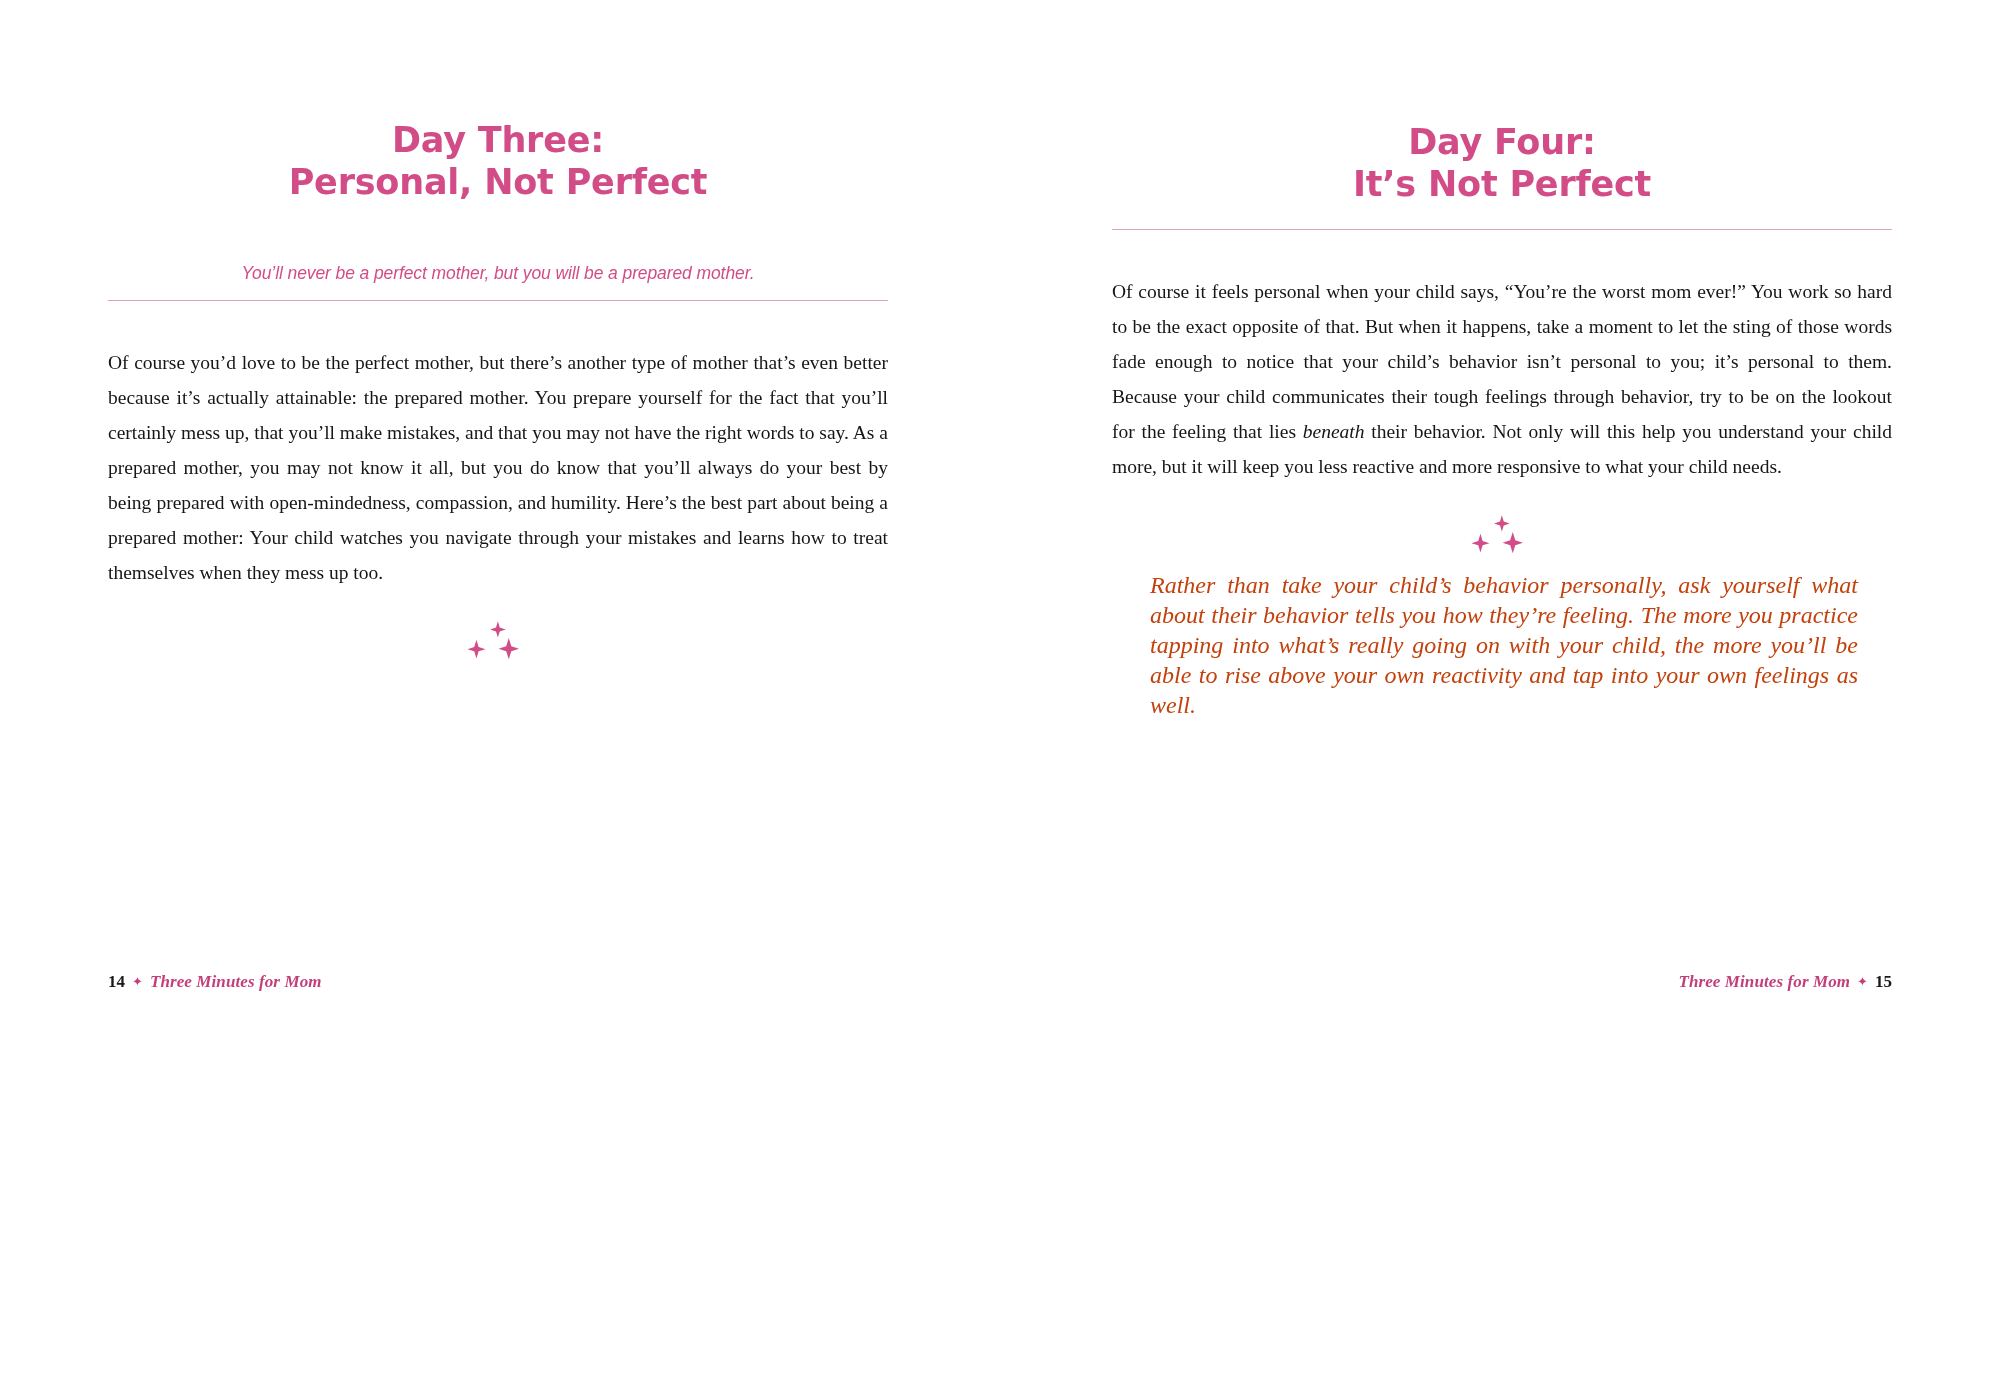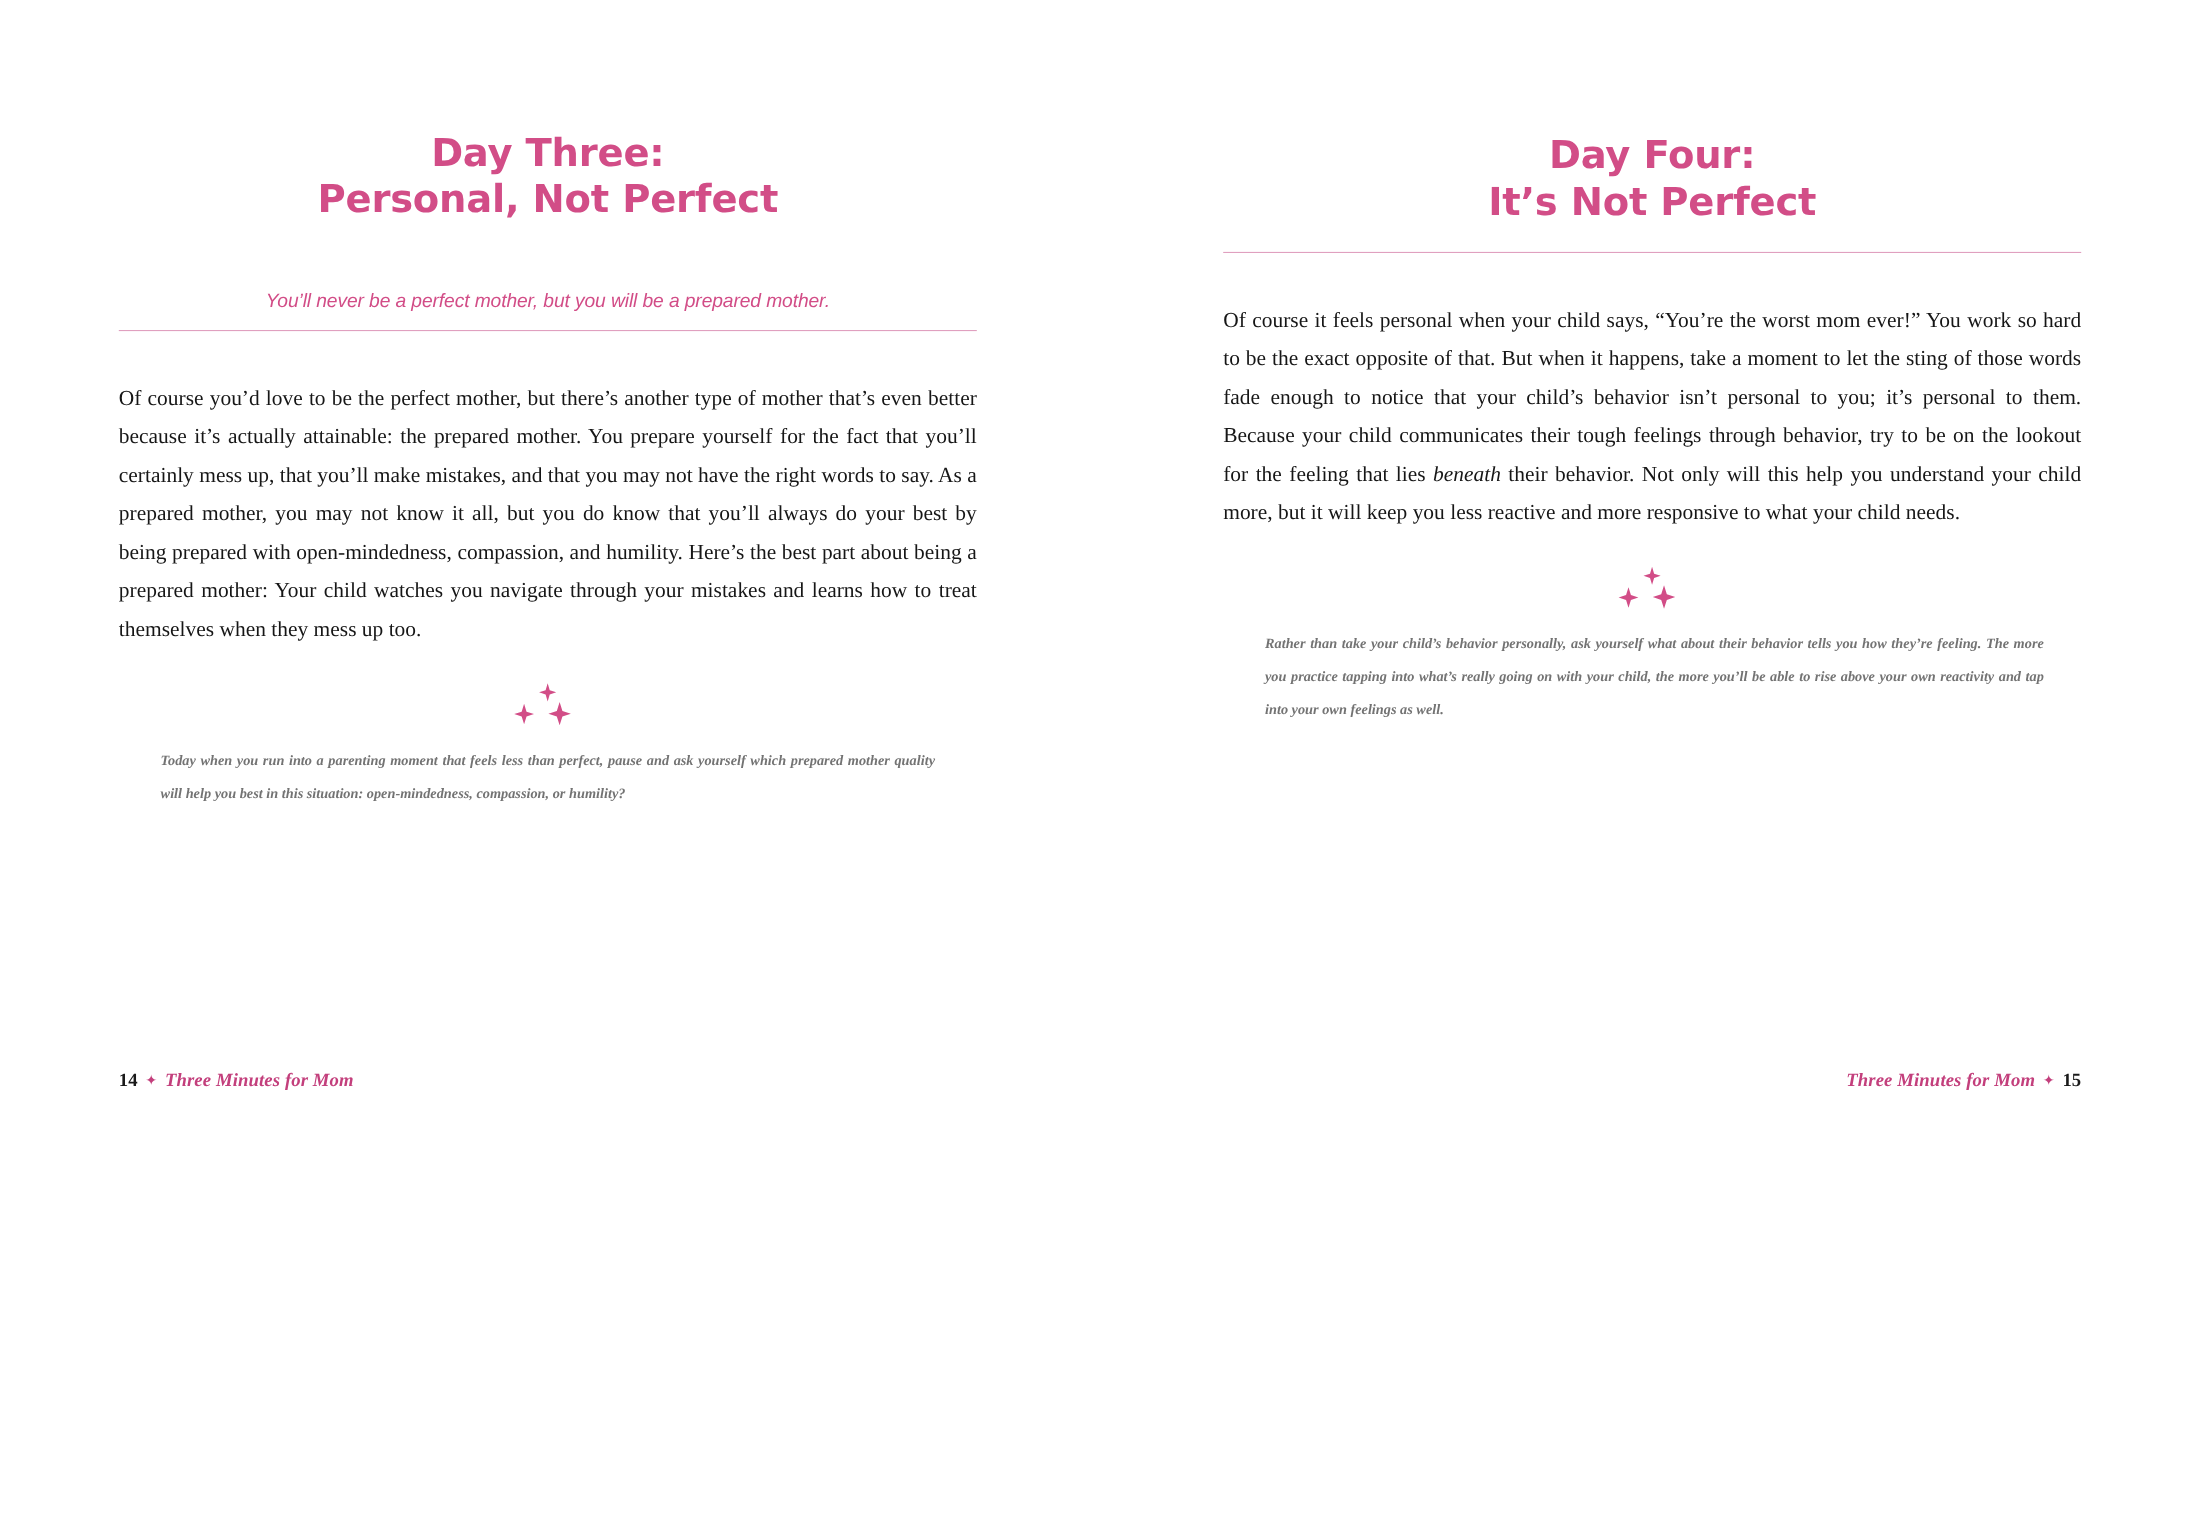--- a/index.html
+++ b/index.html
@@ -93,23 +93,23 @@
     left: 50%;
     transform: translateX(-50%);
     top: 0;
   }
 
   
   .prompt {
     margin-top: 4px;
     font-family: "Liberation Serif", serif;
     font-style: italic;
-    font-weight: bold;
-    color: #737373;
-    font-size: 13px;
+    font-weight: normal;
+    color: #c2410c;
+    font-size: 24px;
     line-height: 30px;
     text-align: justify;
     padding-left: 38px;
     padding-right: 38px;
   }
   .page-right .prompt { padding-left: 38px; padding-right: 34px; }
 
   
   .footer {
     position: absolute;
@@ -165,21 +165,20 @@
       <div class="ornament">
         <svg width="72" height="48" viewBox="0 0 72 48" aria-hidden="true">
           <g fill="#d24d87">
             <path d="M36 4 L38.4 12.0 L46 14.5 L38.4 17.0 L36 25 L33.6 17.0 L26 14.5 L33.6 12.0 Z" transform="translate(0,-1) scale(0.78) translate(10,4)"></path>
             <path d="M14 26 L16.6 34.4 L24.6 37 L16.6 39.6 L14 48 L11.4 39.6 L3.4 37 L11.4 34.4 Z" transform="scale(0.85) translate(3,2)"></path>
             <path d="M52 24 L55.0 33.6 L64.0 36.6 L55.0 39.6 L52 49 L49 39.6 L40 36.6 L49 33.6 Z" transform="scale(0.85) translate(3,2)"></path>
           </g>
         </svg>
       </div>
 
-      <p class="prompt">Today when you run into a parenting moment that feels less than perfect, pause and ask yourself which prepared mother quality will help you best in this situation: open-mindedness, compassion, or humility?</p>
 
       <div class="footer left">
         <span class="pg">14</span>
         <span class="dot">✦</span>
         <span class="bk">Three Minutes for Mom</span>
       </div>
 
     </div>
   </div>
 

